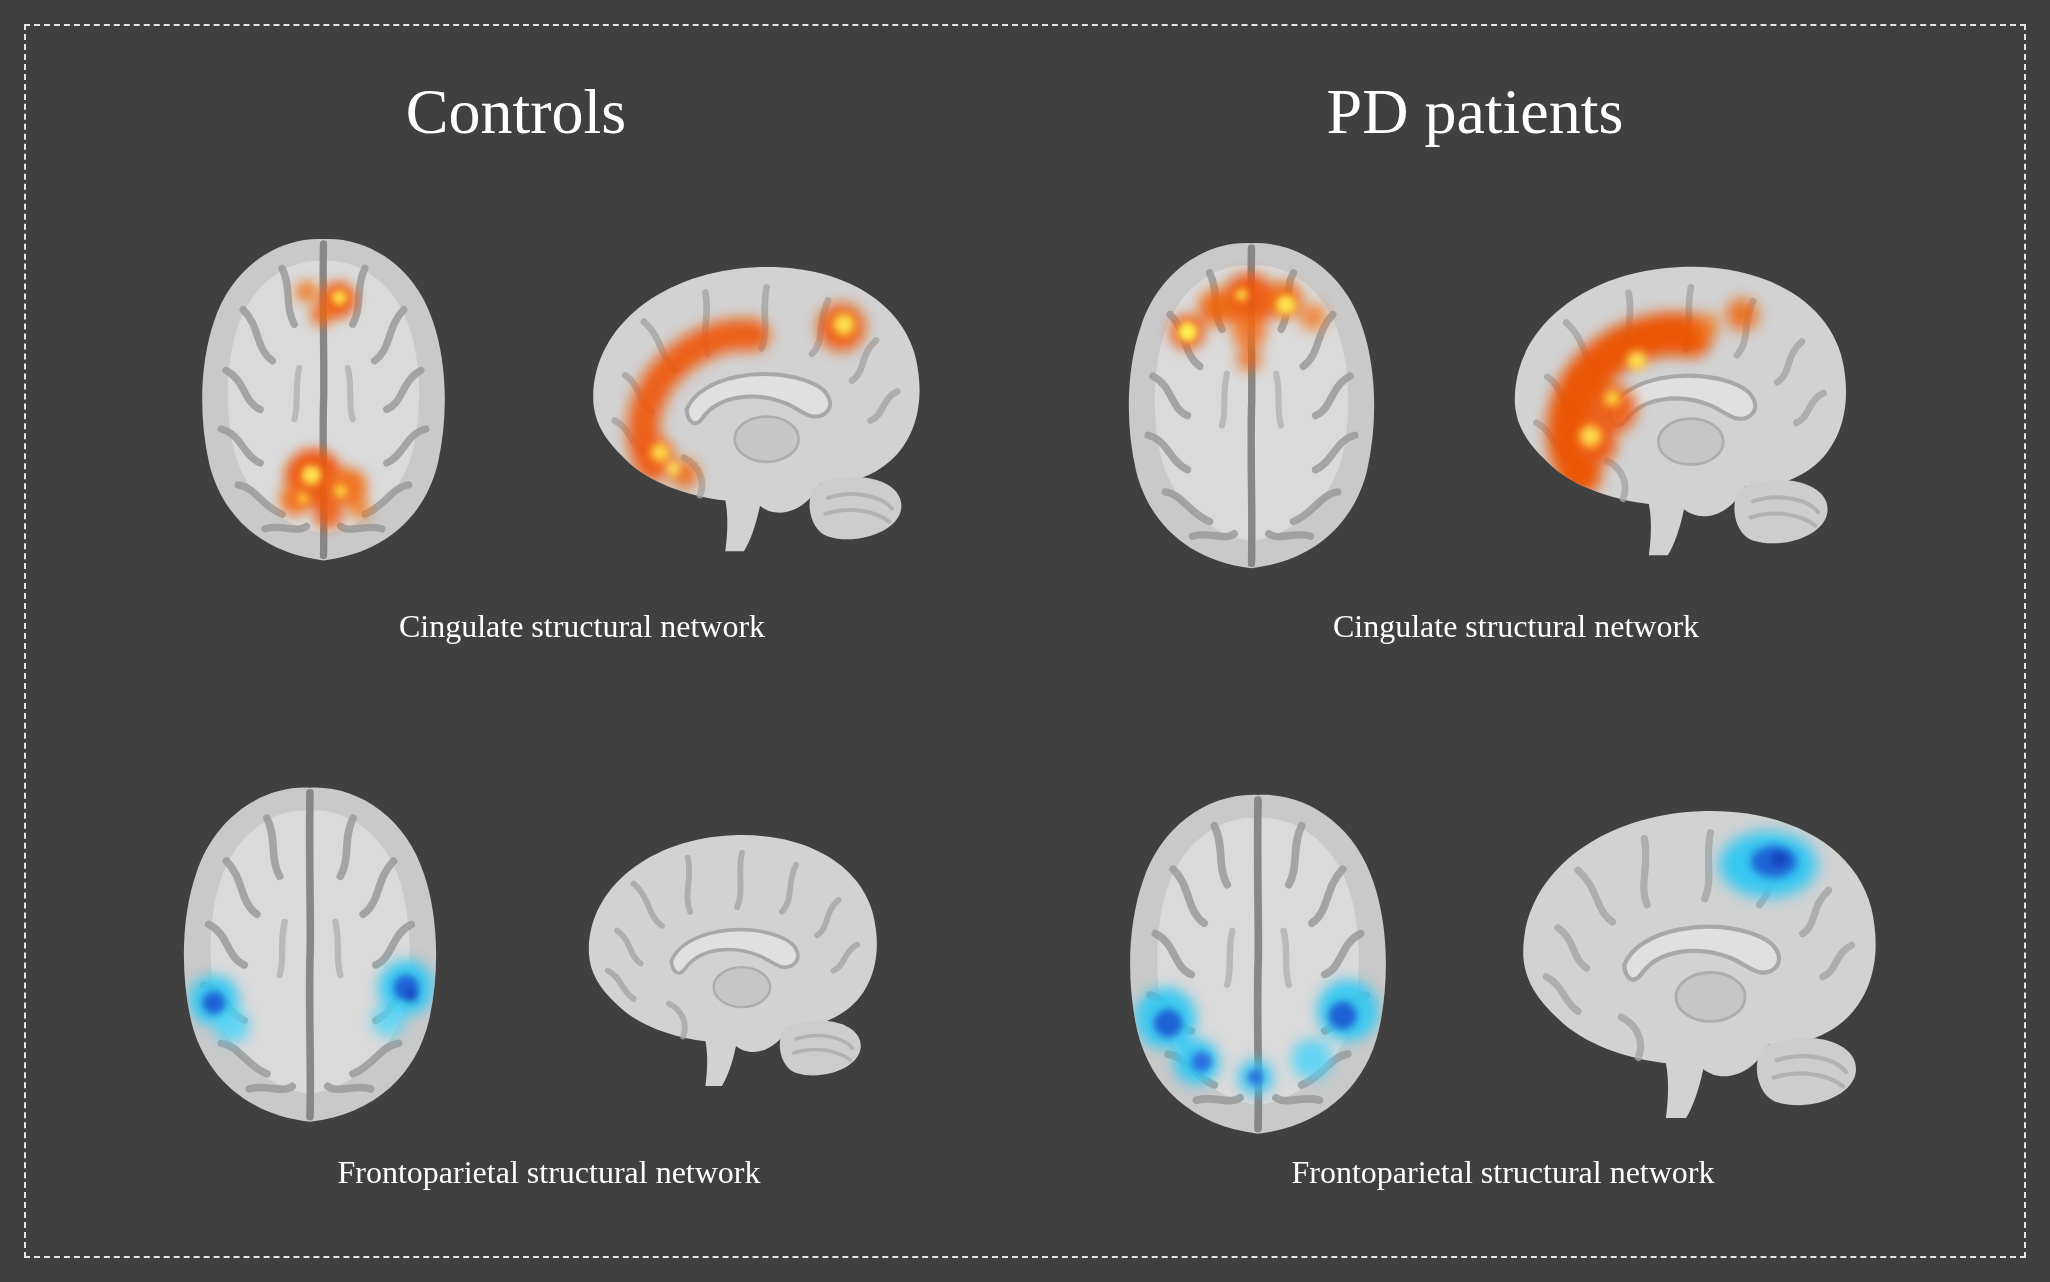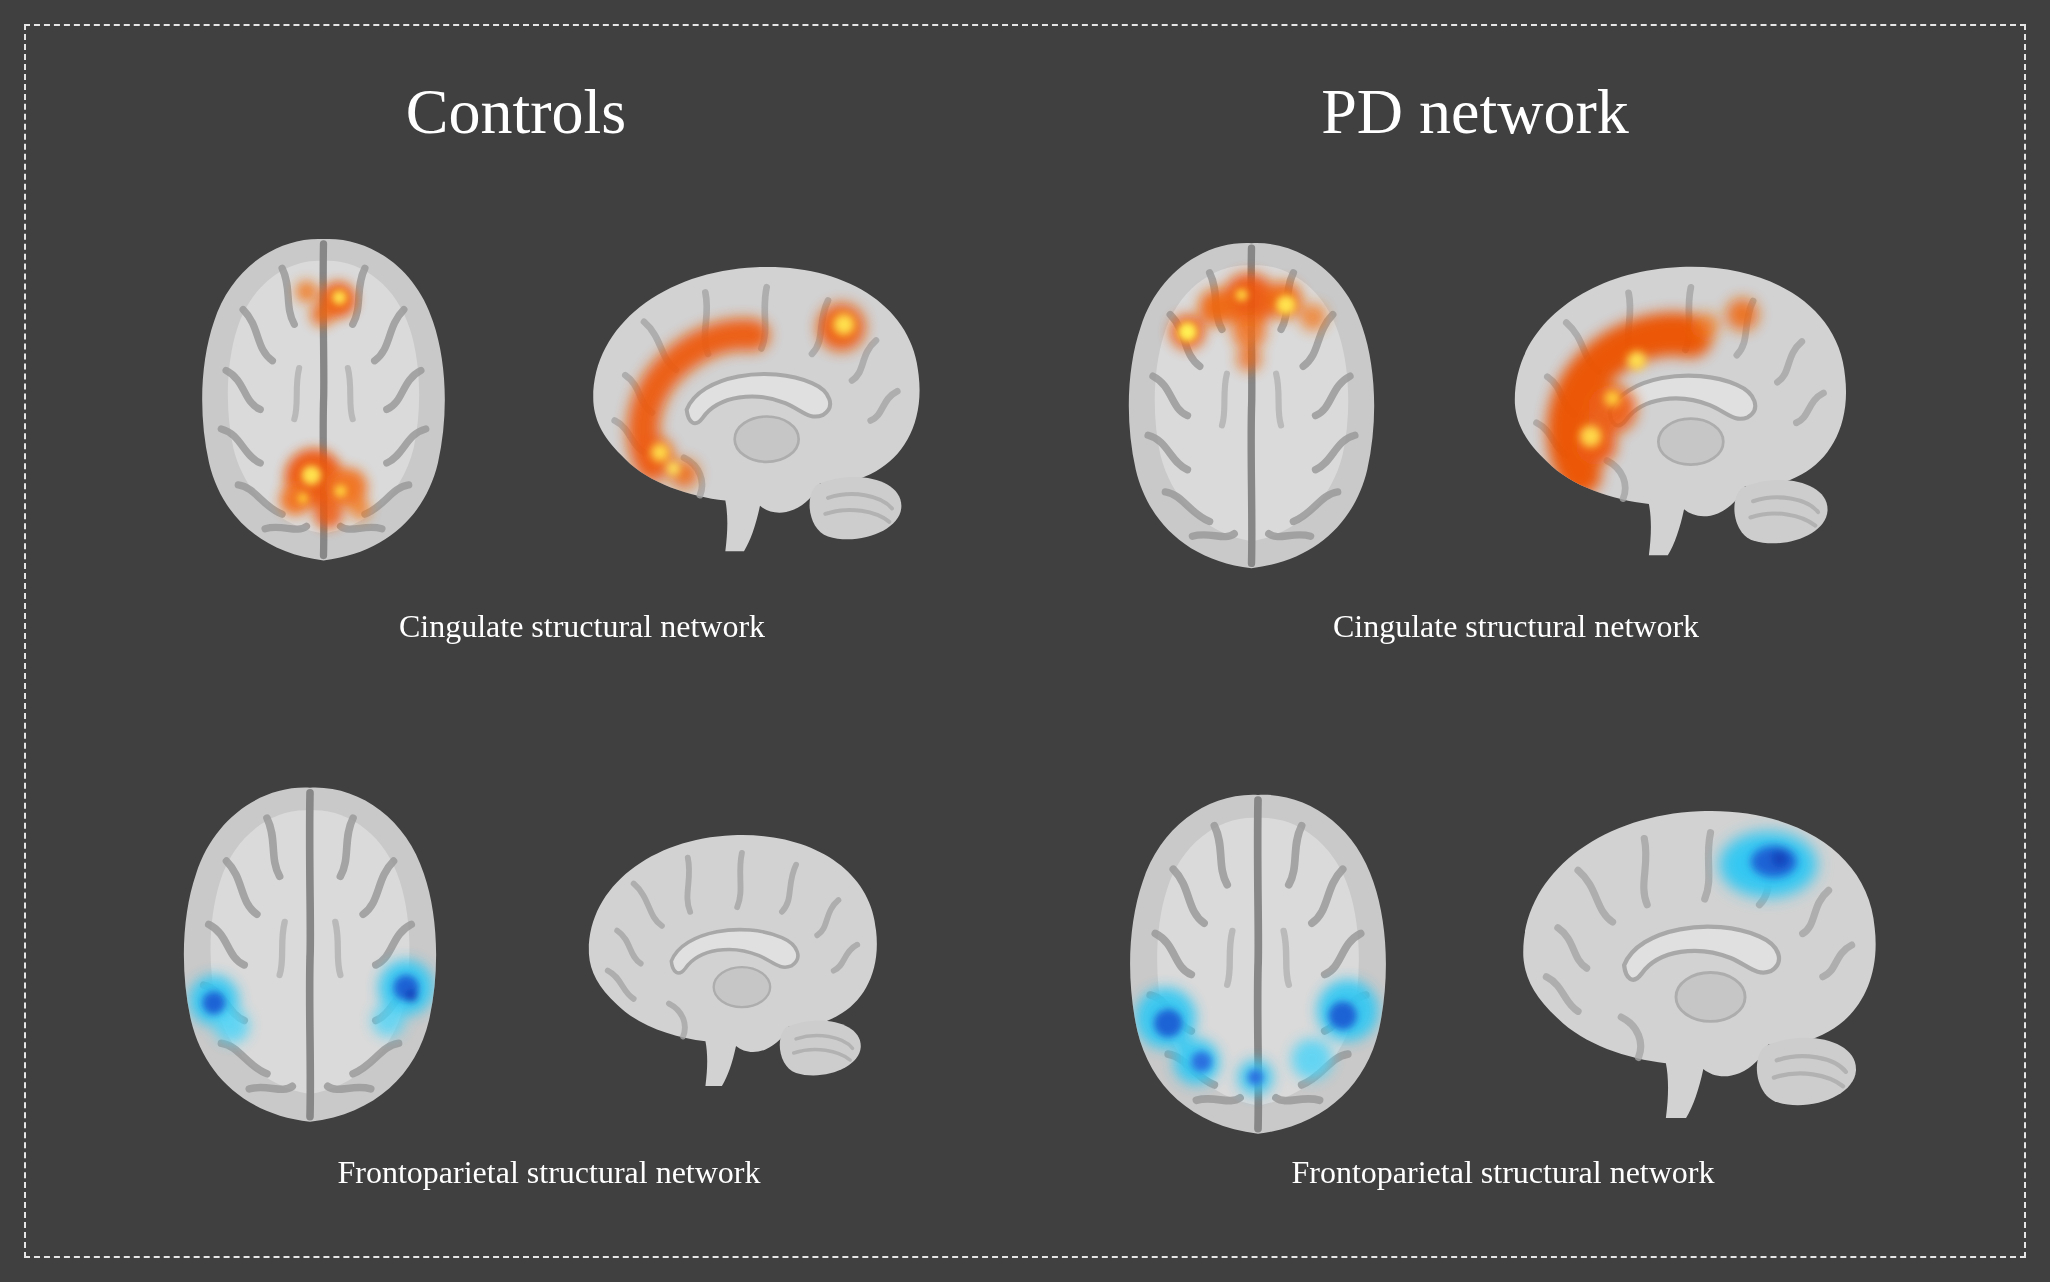--- a/index.html
+++ b/index.html
@@ -78,21 +78,21 @@
           <path d="M204 190 C222 184 244 188 252 198"></path>
           <path d="M202 202 C220 196 240 200 250 208"></path>
         </g>
         <path d="M98 124 C108 98 160 90 192 104 C206 110 210 122 200 128 C190 132 184 124 172 119 C150 110 122 113 110 130 C104 138 99 133 98 124 Z" fill="#e0e0e0" stroke="#a8a8a8" stroke-width="3"></path>
         <ellipse cx="158" cy="146" rx="24" ry="17" fill="#c6c6c6" stroke="#adadad" stroke-width="2"></ellipse>
       </g>
     </defs>
   </svg>
 
   <div class="col-header" style="left:516px;top:80px">Controls</div>
-  <div class="col-header" style="left:1475px;top:80px">PD network</div>
+  <div class="col-header" style="left:1475px;top:80px">PD patients</div>
 
   <div class="panel" style="left:170px;top:222px;width:307px;height:353px">
     <svg viewBox="0 0 240 290" preserveAspectRatio="xMidYMid meet">
       <use href="#axial-base"></use>
       <g clip-path="url(#axial-clip)">
         <g filter="url(#soft)" opacity="0.95">
           <circle cx="132" cy="64" r="15" fill="#ef5a0a"></circle>
           <circle cx="106" cy="57" r="9" fill="#f2791c" opacity="0.9"></circle>
           <circle cx="119" cy="76" r="10" fill="#f0660f" opacity="0.85"></circle>
           <circle cx="112" cy="210" r="24" fill="#ee5608"></circle>

